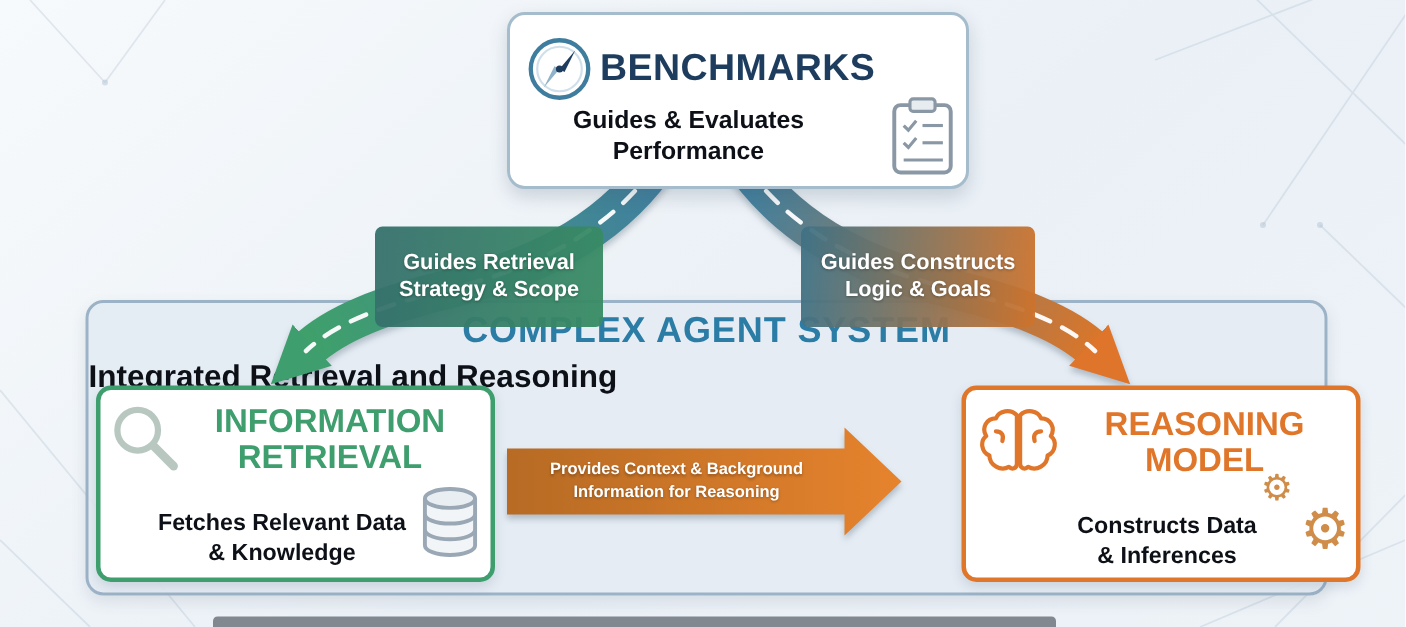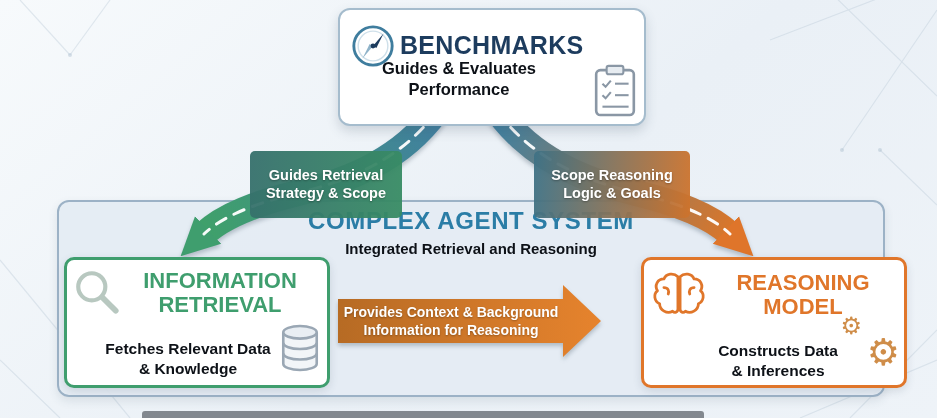--- a/index.html
+++ b/index.html
@@ -15,57 +15,57 @@
 
   .card { position:absolute; background:#ffffff; }
 
   
   .benchmarks { left:338px; top:8px; width:308px; height:118px;
                 border:2px solid #a5bccd; border-radius:12px; z-index:5;
                 box-shadow:0 5px 12px rgba(60,80,100,.20); }
   .bm-compass { position:absolute; left:10px; top:13px; width:46px; height:46px; }
   .bm-title { position:absolute; left:60px; top:21px; font-size:25px; font-weight:bold;
               color:var(--navy,#1d3c5e); letter-spacing:.3px; }
-  .bm-sub { position:absolute; left:0; top:48px; width:238px; text-align:center;
+  .bm-sub { position:absolute; left:0; top:60px; width:238px; text-align:center;
             font-size:16.5px; font-weight:bold; color:var(--text-dark,#0d1117); line-height:1.3; }
   .bm-clip { position:absolute; right:6px; top:52px; width:46px; height:58px; }
 
   
   .arrow-label { position:absolute; z-index:4; color:#fff; font-weight:bold;
                  font-size:14.5px; line-height:1.26; text-align:center;
                  padding:15px 4px; border-radius:5px; text-shadow:0 1px 2px rgba(0,0,0,.3); }
   .arrow-label.left  { left:250px; top:151px; width:152px;
                        background:linear-gradient(95deg,rgba(54,112,108,.95),rgba(56,140,100,.95)); }
   .arrow-label.right { left:534px; top:151px; width:156px;
                        background:linear-gradient(95deg,rgba(62,114,134,.95),rgba(206,115,44,.95)); }
 
   
   .agent { position:absolute; left:57px; top:200px; width:828px; height:197px;
            background:rgba(228,236,243,.92); border:2px solid var(--panel-border,#9cb2c6);
            border-radius:12px; z-index:2; box-shadow:0 4px 10px rgba(60,80,100,.12); }
   .agent-title { position:absolute; left:0; right:0; top:5px; text-align:center;
                  font-size:24px; font-weight:bold; color:var(--agent-title,#2b7da6); letter-spacing:.6px; }
-  .agent-sub { position:absolute; left:0; right:0; top:38px; text-align:center;
-               font-size:15px; font-weight:bold; color:var(--text-dark,#0d1117); }
+  .agent-sub { position:absolute; left:0; right:0; top:38px; text-align:left;
+               font-size:21px; font-weight:bold; color:var(--text-dark,#0d1117); }
 
   
   .info { left:64px; top:257px; width:266px; height:131px;
           border:3px solid var(--green,#3f9e6e); border-radius:10px; z-index:3;
           box-shadow:0 3px 8px rgba(60,80,100,.16); }
   .info-mag { position:absolute; left:5px; top:7px; width:50px; height:50px; }
   .info-title { position:absolute; left:54px; top:9px; width:198px; text-align:center;
                 font-size:22px; line-height:1.07; font-weight:bold; color:var(--green,#3f9e6e); }
   .info-desc { position:absolute; left:2px; top:79px; width:238px; text-align:center;
                font-size:15.5px; font-weight:bold; color:var(--text-dark,#0d1117); line-height:1.28; }
   .info-db { position:absolute; right:4px; top:56px; width:46px; height:64px; }
 
   
   .center-label { position:absolute; left:338px; top:297px; width:226px; height:48px;
                   z-index:4; display:flex; flex-direction:column; justify-content:center;
-                  text-align:center; color:#fff; font-weight:bold; font-size:14px;
+                  text-align:center; color:#fff; font-weight:bold; font-size:11px;
                   line-height:1.32; text-shadow:0 1px 2px rgba(0,0,0,.3); }
 
   
   .reasoning { left:601px; top:257px; width:266px; height:131px;
                border:3px solid var(--orange,#e0762a); border-radius:10px; z-index:3;
                box-shadow:0 3px 8px rgba(60,80,100,.16);margin-left:40px; }
   .rm-brain { position:absolute; left:7px; top:10px; width:56px; height:48px; }
   .rm-title { position:absolute; left:62px; top:11px; width:194px; text-align:center;
               font-size:22px; line-height:1.07; font-weight:bold; color:var(--orange,#e0762a); }
   .rm-desc { position:absolute; left:20px; top:81px; width:228px; text-align:center;
@@ -156,21 +156,21 @@
       <line x1="22" y1="30" x2="35" y2="30" stroke="#8a97a5" stroke-width="2"></line>
       <line x1="10" y1="41" x2="35" y2="41" stroke="#8a97a5" stroke-width="2"></line>
     </svg>
   </div>
 
   <div class="arrow-label left">
     <span style="display:block">Guides Retrieval</span>
     <span style="display:block">Strategy &amp; Scope</span>
   </div>
   <div class="arrow-label right">
-    <span style="display:block">Scope Reasoning</span>
+    <span style="display:block">Guides Constructs</span>
     <span style="display:block">Logic &amp; Goals</span>
   </div>
 
   <div class="agent">
     <div class="agent-title">COMPLEX AGENT SYSTEM</div>
     <div class="agent-sub">Integrated Retrieval and Reasoning</div>
   </div>
 
   <div class="card info">
     <svg class="info-mag" viewBox="0 0 48 48">

